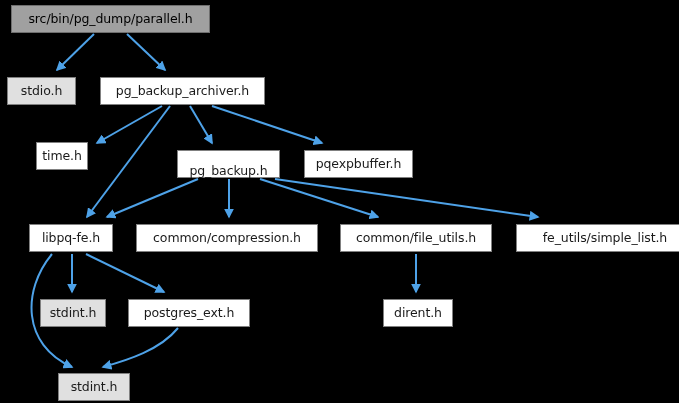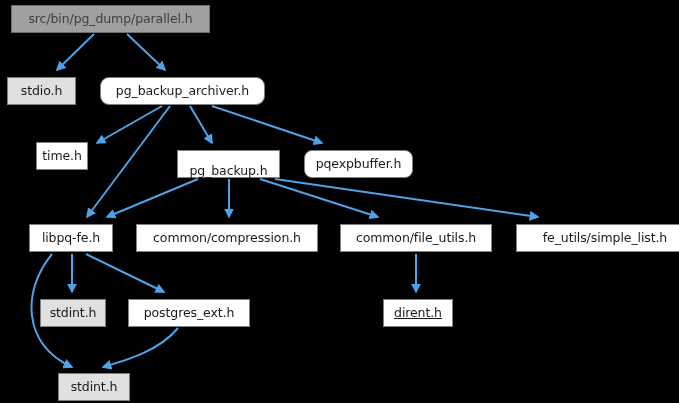--- a/index.html
+++ b/index.html
@@ -34,21 +34,21 @@
     border: 1px solid #808080;
     font-size: 12.5px;
     line-height: 1;
     color: #1a1a1a;
     white-space: nowrap;
     letter-spacing: -0.1px;
     z-index: 2;
   }
   .node.fill-white  { background: #ffffff; }
   .node.fill-light  { background: #e0e0e0; }
-  .node.fill-dark   { background: #a0a0a0; border-color: #6e6e6e; color: #404040; }
+  .node.fill-dark   { background: #a0a0a0; border-color: #6e6e6e; color: #000000; }
   .node-label {
     display: block;
     padding: 0 6px;
   }
 </style>
 </head>
 <body>
 
 <div id="graph-root">
 
@@ -77,51 +77,51 @@
       </g>
   </svg>
 
   <div id="nodes">
       <div class="node fill-dark" style="left: 11px; top: 5px; width: 199px;">
         <span class="node-label">src/bin/pg_dump/parallel.h</span>
       </div>
       <div class="node fill-light" style="left: 7px; top: 77px; width: 69px;">
         <span class="node-label">stdio.h</span>
       </div>
-      <div class="node fill-white" style="left: 100px; top: 77px; width: 165px; border-radius: 9px;">
+      <div class="node fill-white" style="left: 100px; top: 77px; width: 165px;">
         <span class="node-label">pg_backup_archiver.h</span>
       </div>
       <div class="node fill-white" style="left: 36px; top: 142px; width: 52px;">
         <span class="node-label">time.h</span>
       </div>
       <div class="node fill-white" style="left: 177px; top: 150px; width: 103px; align-items: flex-end;">
         <span class="node-label">pg_backup.h</span>
       </div>
-      <div class="node fill-white" style="left: 304px; top: 150px; width: 109px; border-radius: 8px;">
+      <div class="node fill-white" style="left: 304px; top: 150px; width: 109px;">
         <span class="node-label">pqexpbuffer.h</span>
       </div>
       <div class="node fill-white" style="left: 29px; top: 224px; width: 84px;">
         <span class="node-label">libpq-fe.h</span>
       </div>
       <div class="node fill-white" style="left: 136px; top: 224px; width: 182px;">
         <span class="node-label">common/compression.h</span>
       </div>
       <div class="node fill-white" style="left: 340px; top: 224px; width: 152px; align-items: center;">
         <span class="node-label">common/file_utils.h</span>
       </div>
       <div class="node fill-white" style="left: 516px; top: 224px; width: 178px;">
         <span class="node-label">fe_utils/simple_list.h</span>
       </div>
       <div class="node fill-light" style="left: 40px; top: 299px; width: 66px;">
         <span class="node-label">stdint.h</span>
       </div>
       <div class="node fill-white" style="left: 128px; top: 299px; width: 122px;">
         <span class="node-label">postgres_ext.h</span>
       </div>
-      <div class="node fill-white" style="left: 383px; top: 299px; width: 70px; text-decoration: underline;">
+      <div class="node fill-white" style="left: 383px; top: 299px; width: 70px;">
         <span class="node-label">dirent.h</span>
       </div>
       <div class="node fill-light" style="left: 58px; top: 373px; width: 72px;">
         <span class="node-label">stdint.h</span>
       </div>
     </div>
 
 </div>
 
 </body></html>

